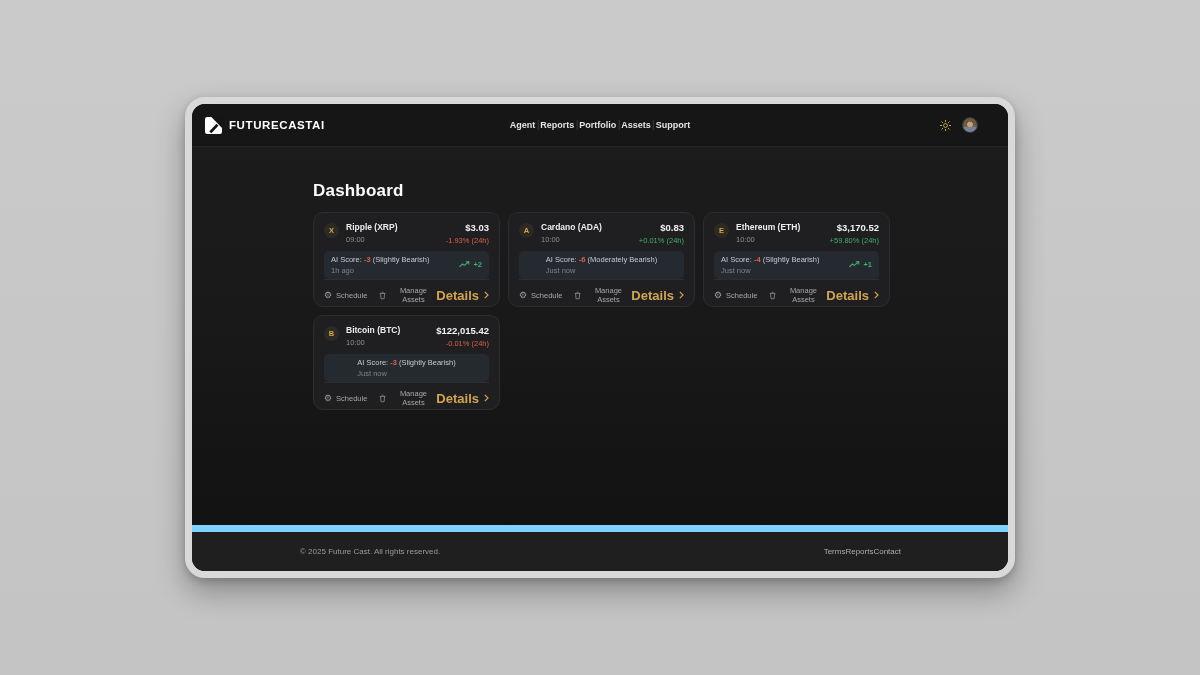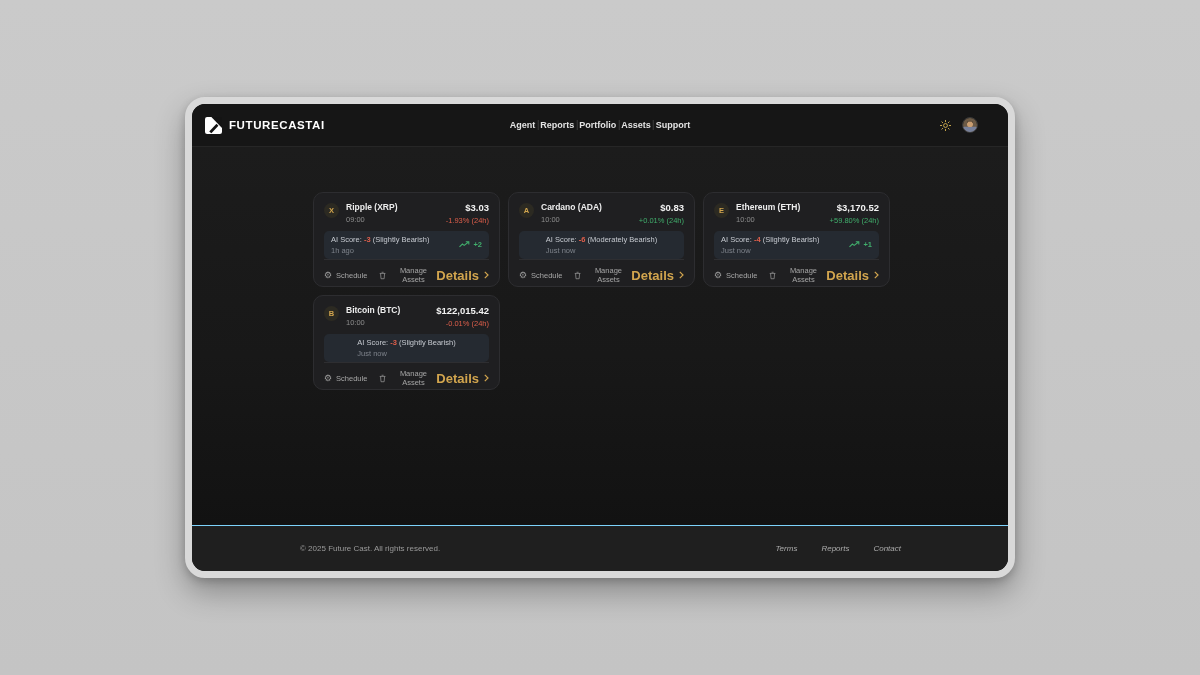--- a/index.html
+++ b/index.html
@@ -76,25 +76,25 @@
   .card-footer{
     margin-top:auto;border-top:1px solid #2e2e31;padding-top:6px;
     display:flex;align-items:center;
   }
   .card-action{display:flex;align-items:center;gap:4px;font-size:7.5px;color:#a6a6a6;cursor:pointer;background:none;border:none;font-family:inherit;padding:0;}
   .card-action + .card-action{margin-left:12px;}
   .details-btn{margin-left:auto;display:flex;align-items:center;gap:5px;font-size:13px;font-weight:bold;color:var(--accent);cursor:pointer;background:none;border:none;font-family:inherit;padding:0;}
   .gear-glyph{font-size:9px;line-height:1;color:#9a9a9a;font-family:"DejaVu Sans",sans-serif;}
   
   .footer-bar{
-    flex:0 0 46px;background:#1f1f1f;border-top:1px solid #7dd3fc;
+    flex:0 0 46px;background:#1f1f1f;border-top:7px solid #7dd3fc;
     display:flex;align-items:center;padding:0 107px 0 108px;
   }
   .copyright{font-size:8px;color:#9a9a9a;}
-  .footer-links{margin-left:auto;display:flex;gap:24px;font-style:italic;}
+  .footer-links{margin-left:auto;display:flex;}
   .footer-link{font-size:8px;color:#ababab;text-decoration:none;cursor:pointer;}
 </style>
 </head>
 <body>
 
 <div class="window">
 
   <header class="app-header">
     <div class="brand">
       <svg class="brand-logo" viewBox="0 0 20 20">
@@ -139,20 +139,21 @@
           <rect y="10" width="16" height="6" fill="#77809a"></rect>
           <circle cx="8" cy="7" r="3.4" fill="#c99e72"></circle>
           <path d="M4.4 6.2 A3.8 3.8 0 0 1 11.6 6.2 L11.2 4.4 L8 3.2 L4.8 4.4 Z" fill="#3c2f22"></path>
         </svg>
       </span>
     </div>
   </header>
 
   <main class="main-area">
     <div class="content">
+      <h1 class="page-title">Dashboard</h1>
       <div class="cards-grid">
   <section class="card">
     <div class="card-header">
       <span class="asset-avatar">X</span>
       <div>
         <div class="asset-name">Ripple (XRP)</div>
         <div class="asset-time">09:00</div>
       </div>
       <div class="price-col">
         <div class="asset-price">$3.03</div>

